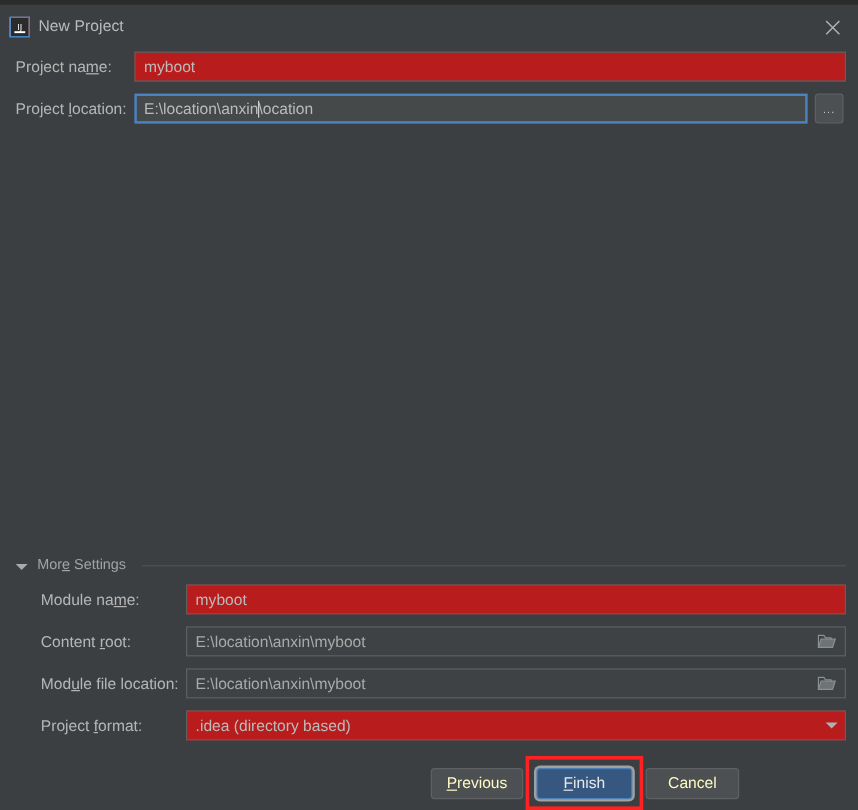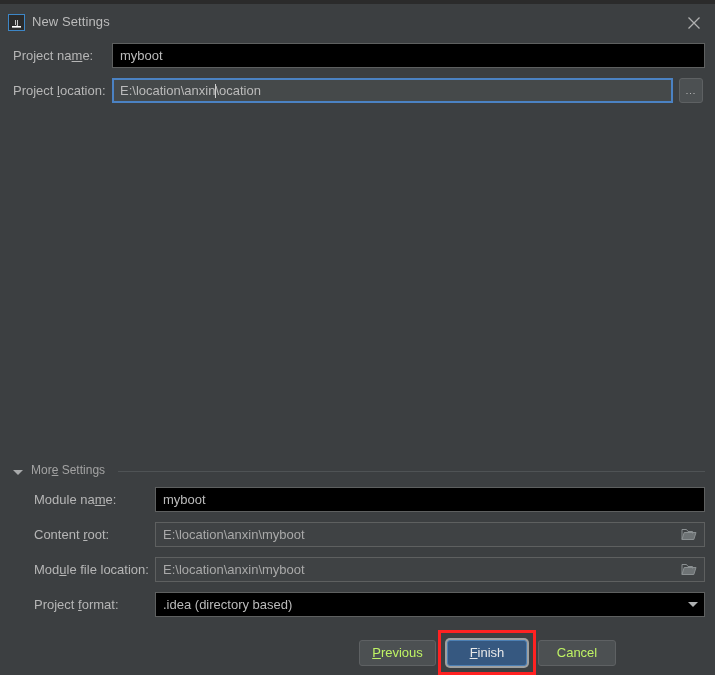--- a/index.html
+++ b/index.html
@@ -60,21 +60,21 @@
   .label {
     position: absolute;
     font-size: 13px;
     color: #b6b6b6;
     white-space: nowrap;
   }
   .label u { text-decoration: underline; text-underline-offset: 1px; }
 
   .field {
     position: absolute;
-    background: #000000;
+    background: #b91c1c;
     border: 1px solid #5e6060;
     box-sizing: border-box;
     height: 25px;
     color: #bbbbbb;
     font-size: 13px;
     line-height: 23px;
     padding-left: 7px;
     white-space: nowrap;
     overflow: hidden;
   }
@@ -152,21 +152,21 @@
     background: #4f5355;
   }
 
   
   .btn {
     position: absolute;
     height: 26px;
     border-radius: 3px;
     box-sizing: border-box;
     font-size: 13px;
-    color: #bef264;
+    color: #fef9c3;
     text-align: center;
     line-height: 24px;
     background: #4c5052;
     border: 1px solid #5e6163;
   }
   .btn u { text-decoration: underline; text-underline-offset: 1px; }
   .btn.default {
     background: #365880;
     border: 1px solid #4c7fb3;
     color: #e8e8e8;
@@ -197,21 +197,21 @@
 <div class="dialog">
 
   <div class="titlebar">
     <span class="ij-icon">
       <svg width="15" height="15" viewBox="0 0 15 15">
         <rect x="0" y="0" width="15" height="15" fill="#2b2b2b"></rect>
         <text x="7.5" y="8.5" font-family="DejaVu Sans, sans-serif" font-size="7" fill="#ffffff" text-anchor="middle" dominant-baseline="middle">IJ</text>
         <rect x="3" y="11" width="9" height="1.6" fill="#ffffff"></rect>
       </svg>
     </span>
-    <span class="title-text">New Settings</span>
+    <span class="title-text">New Project</span>
     <span class="close-btn">
       <svg width="22" height="22" viewBox="0 0 22 22">
         <path d="M5.5 5.5 L16.5 16.5 M16.5 5.5 L5.5 16.5" stroke="#b0b0b0" stroke-width="1.3" fill="none"></path>
       </svg>
     </span>
   </div>
 
   <span class="label" style="left:13px; top:48px;">Project na<u>m</u>e:</span>
   <div class="field" style="left:112px; top:43px; width:593px;">
     <span>myboot</span>

